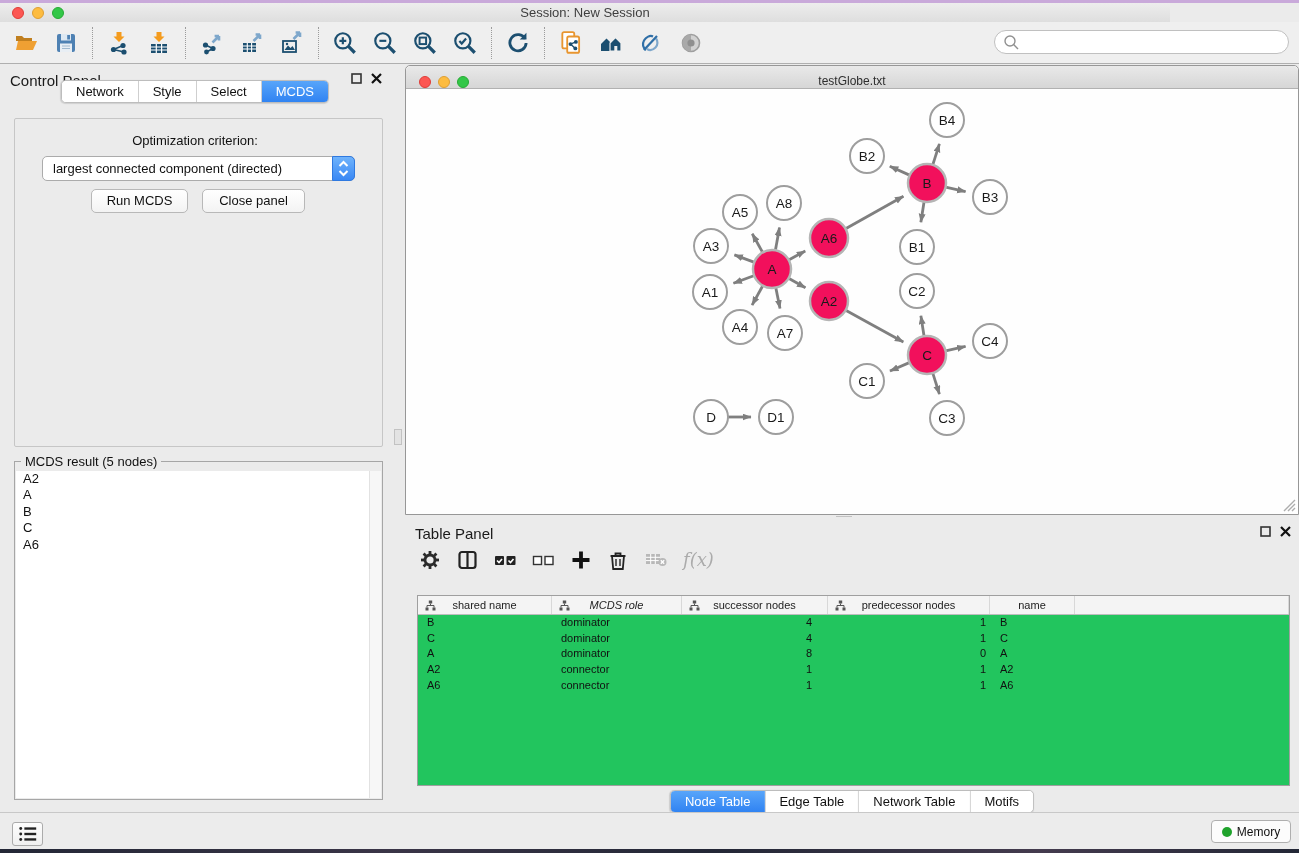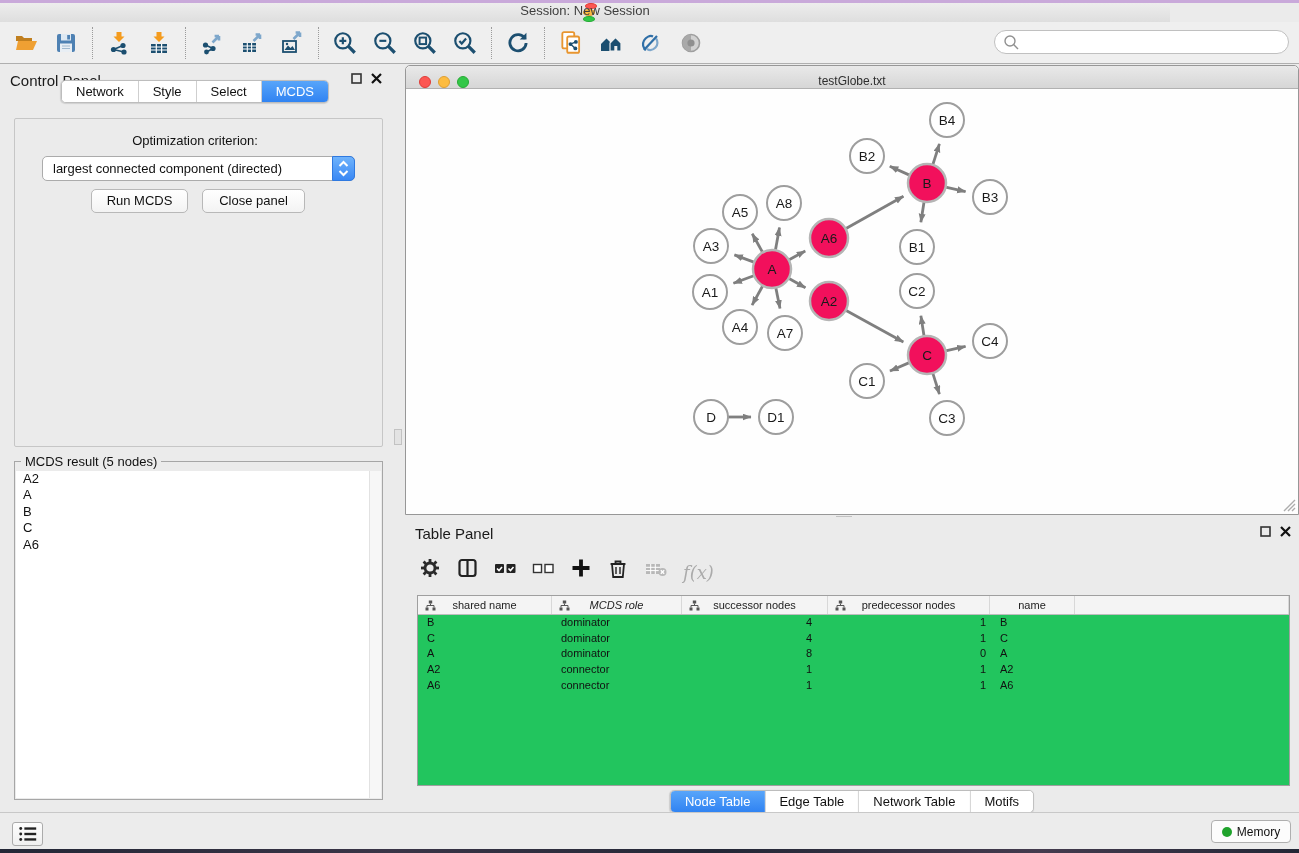--- a/index.html
+++ b/index.html
@@ -2,21 +2,21 @@
 <html><head>
 <meta charset="utf-8">
 <style>
   * { margin:0; padding:0; box-sizing:border-box; }
   html,body { width:1299px; height:853px; }
   body { font-family:"Liberation Sans", sans-serif; position:relative; overflow:hidden; background:#EBEBEB; }
   .abs { position:absolute; }
 
   
   #wallpaper-top { left:0; top:0; width:1299px; height:3px; background:#C9A9DA; }
-  #titlebar { left:0; top:3px; width:1170px; height:19px; background:linear-gradient(#EDEDED,#DEDEDE); display:flex; align-items:center;flex-direction:column; }
+  #titlebar { left:0; top:3px; width:1170px; height:19px; background:linear-gradient(#EDEDED,#DEDEDE); display:flex; align-items:center; }
   .tl { width:12px; height:12px; border-radius:50%; margin-left:8px; }
   .tl.red { background:#FC5753; border:1px solid #DF3D38; margin-left:12px; }
   .tl.yellow { background:#FDBC40; border:1px solid #DE9F34; }
   .tl.green { background:#33C748; border:1px solid #27AA35; }
   #titlebar .title { position:absolute; left:0; right:0; text-align:center; font-size:13px; color:#3E3E3E; }
 
   #main-toolbar { left:0; top:22px; width:1299px; height:42px; background:#EFEFEF; border-bottom:1px solid #AFAFAF; display:flex; align-items:center; padding-left:6px; }
   .tbtn { width:40px; height:36px; display:flex; align-items:center; justify-content:center; }
   .tb-sep { width:1px; height:32px; border-left:1px dotted #9B9B9B; margin:0 6px; }
   #toolbar-search { position:absolute; right:10px; top:8px; width:295px; height:24px; background:#fff; border:1px solid #C0C0C0; border-radius:12px; display:flex; align-items:center; padding-left:8px; }
@@ -53,21 +53,21 @@
   #net-titlebar .title { position:absolute; left:0; right:0; text-align:center; font-size:12px; color:#2E2E2E; }
   #net-canvas { position:absolute; left:0; top:23px; right:0; bottom:0; background:#FEFEFE; }
   #graph-svg { position:absolute; left:0; top:0; }
   #resize-grip { position:absolute; right:2px; bottom:2px; }
 
   .splitter-handle-v { left:394px; top:429px; width:8px; height:16px; background:#E3E3E3; border:1px solid #C2C2C2; }
   .splitter-handle-h { left:836px; top:516px; width:16px; height:5px; background:#E3E3E3; border:1px solid #C2C2C2; }
 
   
   #table-panel { left:405px; top:517px; width:894px; height:295px; background:#EBEBEB; }
-  #tp-toolbar { position:absolute; left:14px; top:32px; height:34px; display:flex; align-items:flex-end; gap:15px; }
+  #tp-toolbar { position:absolute; left:14px; top:32px; height:34px; display:flex; align-items:flex-start; gap:15px; }
   #tp-fx { font-size:18px; font-style:italic; font-family:"DejaVu Serif", serif; color:#ABABAB; }
   #tp-table { position:absolute; left:12px; top:78px; width:873px; height:191px; background:#22c55e; border:1px solid #9F9F9F; overflow:hidden; }
   #tp-header { display:flex; height:19px; background:#F4F4F4; border-bottom:1px solid #BDBDBD; }
   .th-cell { display:flex; align-items:center; justify-content:center; gap:5px; border-right:1px solid #D8D8D8; height:100%; font-size:11px; color:#222; position:relative; }
   .th-cell .colicon { position:absolute; left:7px; top:4px; }
   .th-fill { flex:1; }
   .trow { display:flex; height:15.7px; line-height:15.7px; }
   .td { font-size:11px; color:#111; height:100%; overflow:hidden; white-space:nowrap; }
   .td.c0 { padding-left:9px; }
   .td.c1 { padding-left:9px; }

